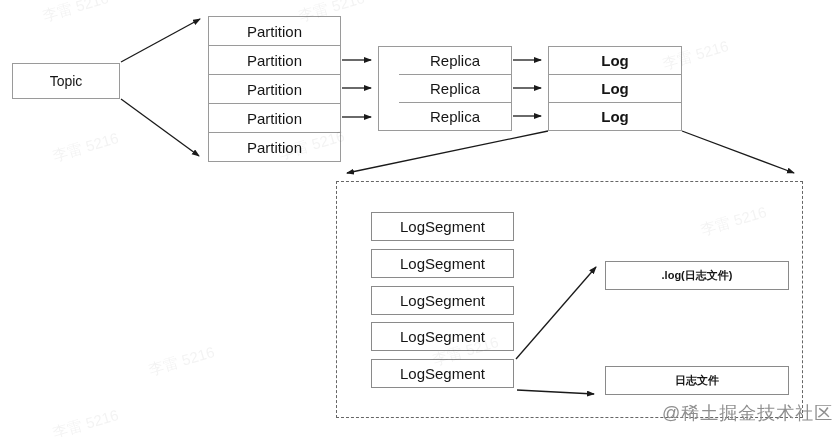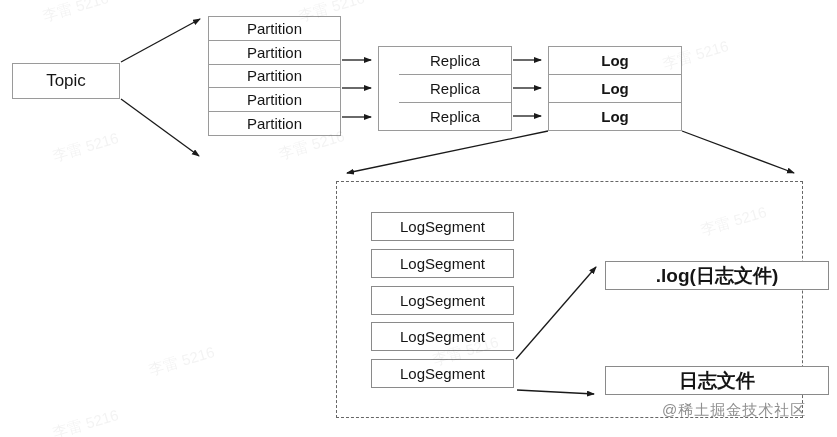--- a/index.html
+++ b/index.html
@@ -5,52 +5,52 @@
   html,body { margin:0; padding:0; background:#fff; }
   .canvas {
     position:relative; width:837px; height:437px; background:#ffffff;
     font-family:"Liberation Sans","DejaVu Sans",sans-serif; overflow:hidden;
     color:#151515;
   }
   .overlay { position:absolute; left:0; top:0; pointer-events:none; }
   .cell { display:flex; align-items:center; justify-content:center; box-sizing:border-box; background:#fff; }
   .topic {
     position:absolute; left:12px; top:63px; width:108px; height:36px;
-    border:1px solid #9a9a9a; font-size:17px;
+    border:1px solid #9a9a9a; font-size:14px;
   }
   .stack {
     position:absolute; box-sizing:border-box; border:1px solid #9a9a9a;
     display:flex; flex-direction:column; background:#fff;
   }
   .stack .row {
     flex:1; display:flex; align-items:center; justify-content:center;
     box-sizing:border-box; border-top:1px solid #9a9a9a; font-size:15px;
   }
   .stack .row:first-child { border-top:none; }
-  .partitions { left:208px; top:16px; width:133px; height:120px;text-align:center; }
+  .partitions { left:208px; top:16px; width:133px; height:146px;text-align:center; }
   .replicas   { left:378px; top:46px; width:134px; height:85px;padding-left:20px; }
   .logs       { left:548px; top:46px; width:134px; height:85px;font-weight:bold; }
   .dashedbox {
     position:absolute; left:336px; top:181px; width:467px; height:237px;
     border:1px dashed #666666; box-sizing:border-box;
   }
   .seg {
     position:absolute; left:371px; width:143px; height:29px;
     border:1px solid #8a8a8a; font-size:15px;
   }
   .file {
-    position:absolute; left:605px; width:224px; height:29px;
-    border:1px solid #8a8a8a; font-size:19px; font-weight:600;
+    position:absolute; left:605px; width:184px; height:29px;
+    border:1px solid #8a8a8a; font-size:11px; font-weight:600;
   }
   .wm {
     position:absolute; color:rgba(40,40,40,0.055); font-size:15px;
     transform:rotate(-16deg); white-space:nowrap; user-select:none;
   }
   .community {
-    position:absolute; left:662px; top:401px; font-size:15px;
+    position:absolute; left:662px; top:401px; font-size:18px;
     color:#8f8f8f; letter-spacing:1px; white-space:nowrap;
   }
 </style>
 </head>
 <body>
 
 <div class="canvas">
 
   <svg class="overlay" width="837" height="437" viewBox="0 0 837 437">
     <defs>

